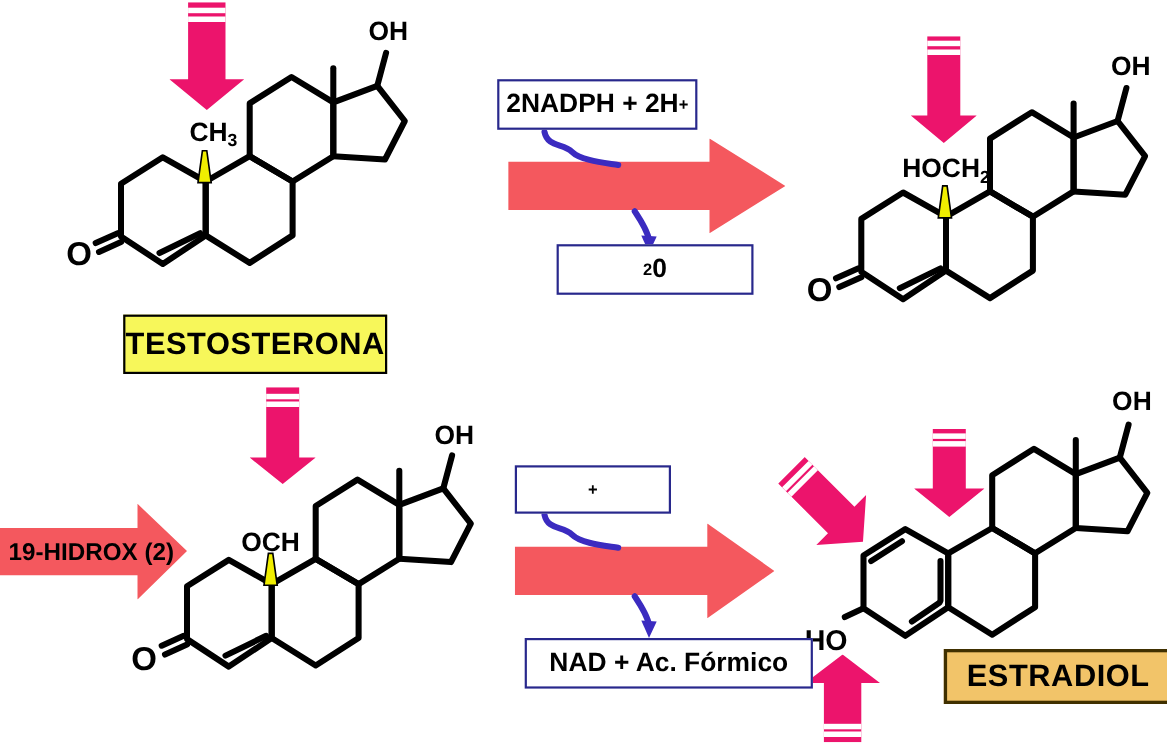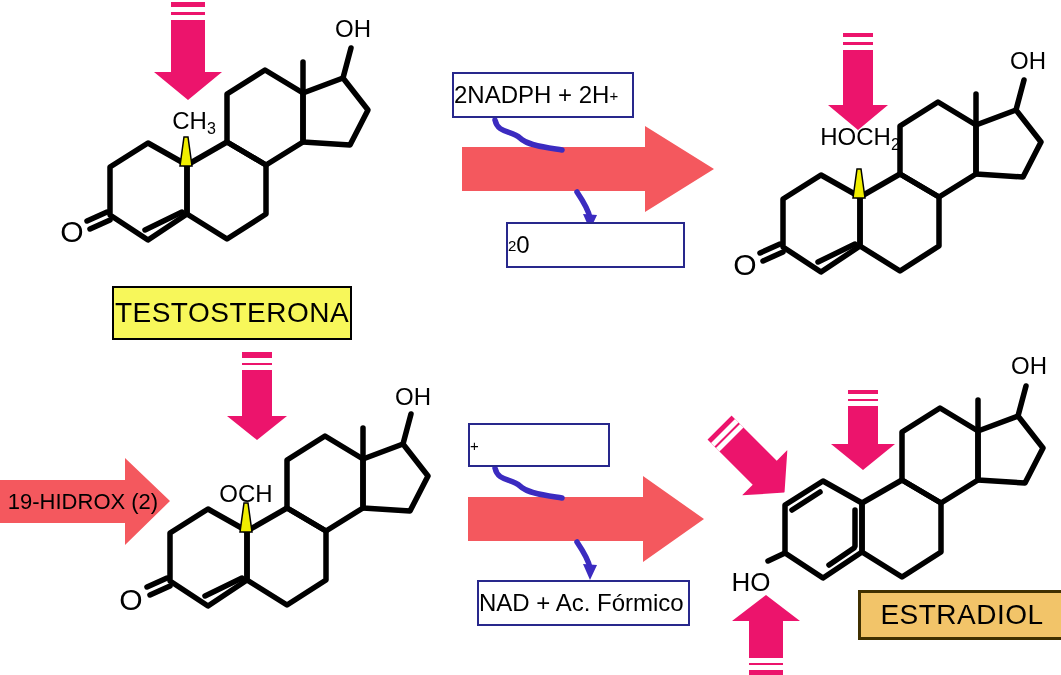--- a/index.html
+++ b/index.html
@@ -9,40 +9,40 @@
     --cofactor-box-border:#28288C;
     --testosterona-box-fill:#F7F75A;
     --estradiol-box-fill:#F2C469;
     --estradiol-box-border:#403000;
     --wedge-fill:#F0EE00;
     --bond-color:#000000;
   }
   html,body{margin:0;padding:0;background:#fff;}
   #canvas{
     position:relative;width:1061px;height:675px;background:#fff;overflow:hidden;
-    font-family:"Liberation Sans", sans-serif;font-weight:normal;color:#000;border-radius:22px;
+    font-family:"Liberation Sans", sans-serif;font-weight:bold;color:#000;border-radius:22px;
   }
   #canvas svg{position:absolute;}
   .ring{fill:none;stroke:var(--bond-color);stroke-width:5.5;stroke-linejoin:round;}
   .bond{stroke:var(--bond-color);stroke-width:5.5;stroke-linecap:round;}
   .wedge{fill:var(--wedge-fill);stroke:#000;stroke-width:1.5;}
   .pinkfill{fill:var(--pink-arrow);}
   .redfill{fill:var(--red-arrow);}
   .stripe{fill:#ffffff;}
   .bluestroke{stroke:var(--blue-connector);stroke-width:5.5;fill:none;stroke-linecap:round;}
   .bluefill{fill:var(--blue-connector);}
   .chem{
     position:absolute;transform:translate(-50%,-50%);
     font-size:24px;white-space:nowrap;line-height:1;
   }
   .chem.big-o{font-size:30px;}
   .chem .chemsub{font-size:16px;vertical-align:-5px;}
   .cofbox{
     position:absolute;background:#fff;border:2px solid var(--cofactor-box-border);
-    display:flex;align-items:center;justify-content:flex-start;
+    display:flex;align-items:center;justify-content:center;
     font-size:24px;white-space:nowrap;box-sizing:border-box;
   }
   .cofbox .sup{font-size:15px;vertical-align:7px;}
   .cofbox .subs{font-size:15px;vertical-align:-6px;}
   .namebox{
     position:absolute;display:flex;align-items:center;justify-content:center;
     font-size:28px;letter-spacing:0.5px;box-sizing:border-box;
   }
   #name-testosterona{background:var(--testosterona-box-fill);border:2px solid #000;margin-top:35px;}
   #name-estradiol{background:var(--estradiol-box-fill);border:3px solid var(--estradiol-box-border);}
@@ -95,21 +95,21 @@
     </svg>
   <svg style="left:730px;top:340px" width="330" height="260" viewBox="0 0 330 260">
       <use href="#sk-estradiol"></use>
     </svg>
 
   <div class="chem" style="left:353px;top:29px">OH</div>
   <div class="chem" style="left:194px;top:123px"><span>CH</span><span class="chemsub">3</span></div>
   <div class="chem big-o" style="left:72px;top:232px">O</div>
 
   <div class="chem" style="left:1028px;top:61px">OH</div>
-  <div class="chem" style="left:860px;top:139px"><span>HOCH</span><span class="chemsub">2</span></div>
+  <div class="chem" style="left:860px;top:156px"><span>HOCH</span><span class="chemsub">2</span></div>
   <div class="chem big-o" style="left:745px;top:265px">O</div>
 
   <div class="chem" style="left:413px;top:397px">OH</div>
   <div class="chem" style="left:246px;top:494px"><span>OCH</span></div>
   <div class="chem big-o" style="left:131px;top:600px">O</div>
 
   <div class="chem" style="left:1029px;top:366px">OH</div>
   <div class="chem" style="left:751px;top:582px;font-size:26px">HO</div>
 
   <svg style="left:154px;top:2px" width="68" height="98">
@@ -171,20 +171,20 @@
       <span>2NADPH + 2H</span>
       <span class="sup">+</span>
     </div>
   <div class="cofbox" style="left:506px;top:222px;width:179px;height:46px">
       <span class="subs">2</span>
       <span>0</span>
     </div>
   <div class="cofbox" style="left:468px;top:423px;width:142px;height:44px">
       <span class="sup">+</span>
     </div>
-  <div class="cofbox" style="left:477px;top:580px;width:213px;height:46px">
+  <div class="cofbox" style="left:477px;top:580px;width:262px;height:46px">
       <span>NAD + Ac. Fórmico</span>
     </div>
 
   <div id="name-testosterona" class="namebox" style="left:112px;top:251px;width:240px;height:54px">TESTOSTERONA</div>
   <div id="name-estradiol" class="namebox" style="left:858px;top:590px;width:208px;height:50px">ESTRADIOL</div>
 
 </div>
 
 </body></html>

